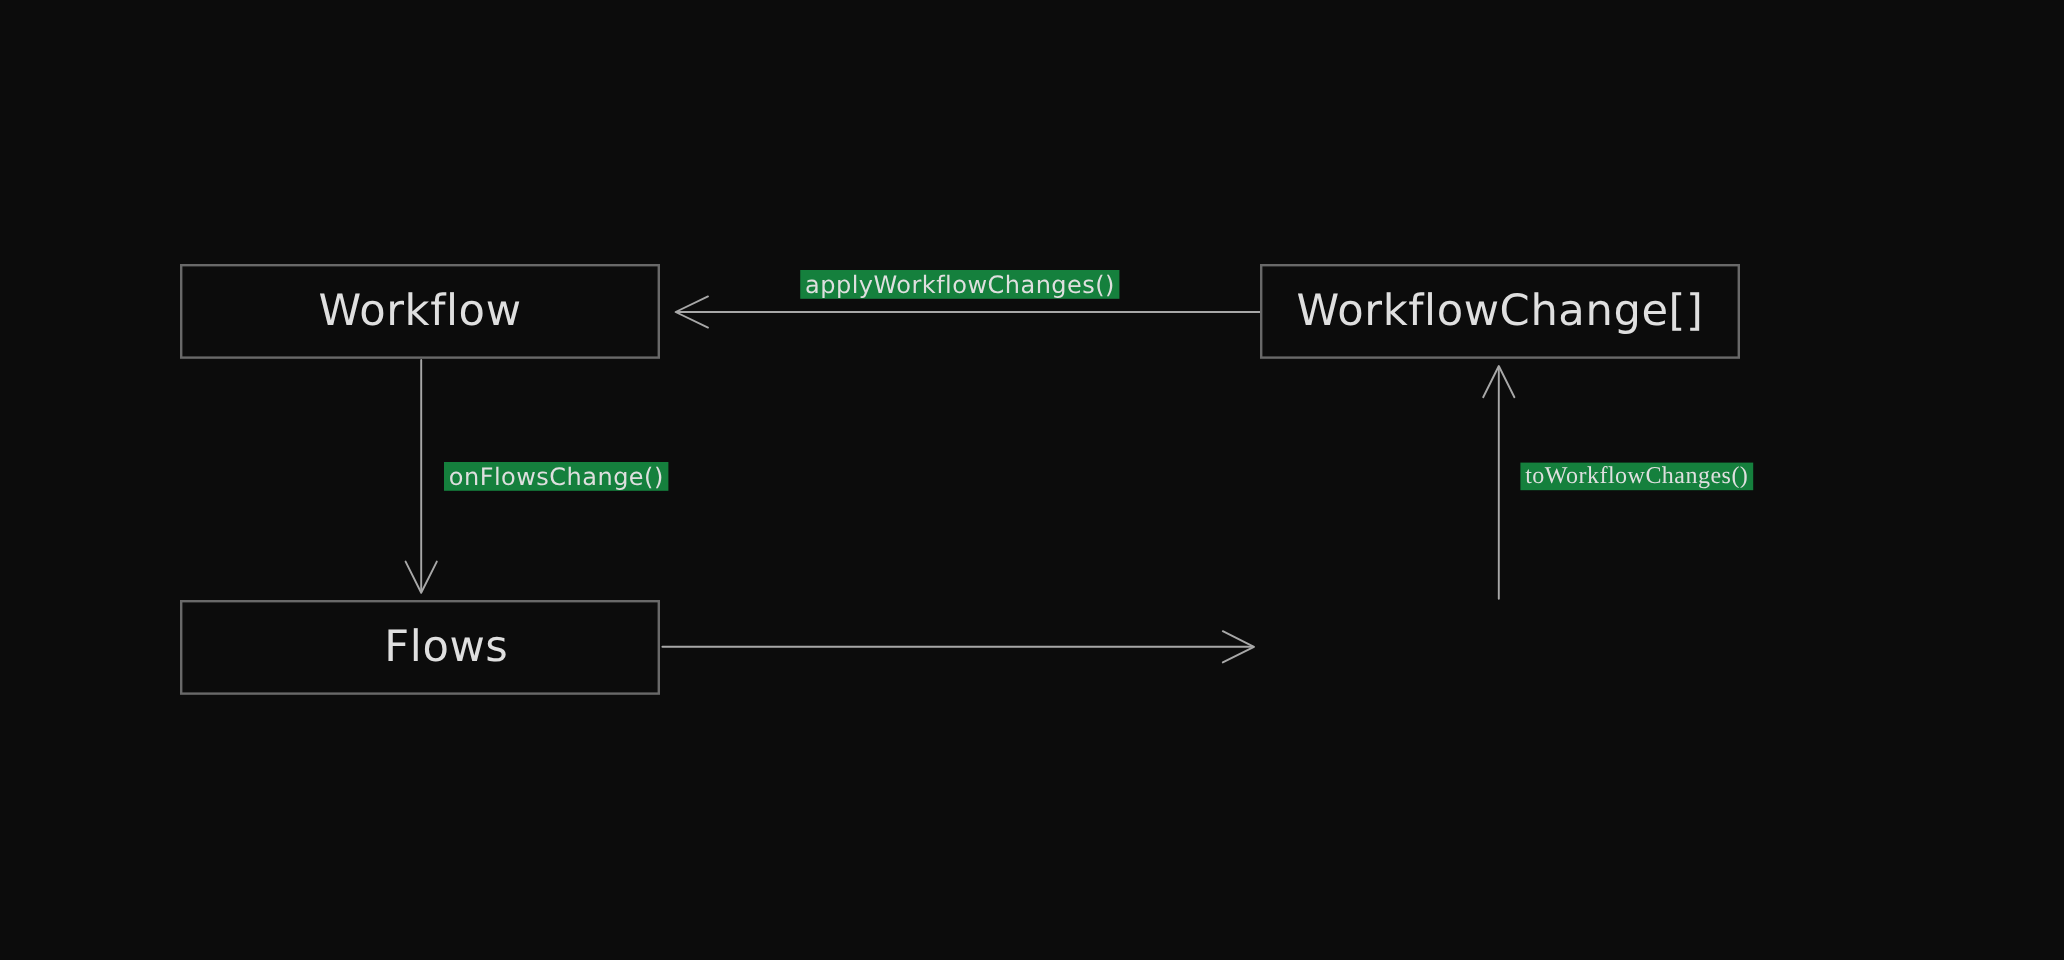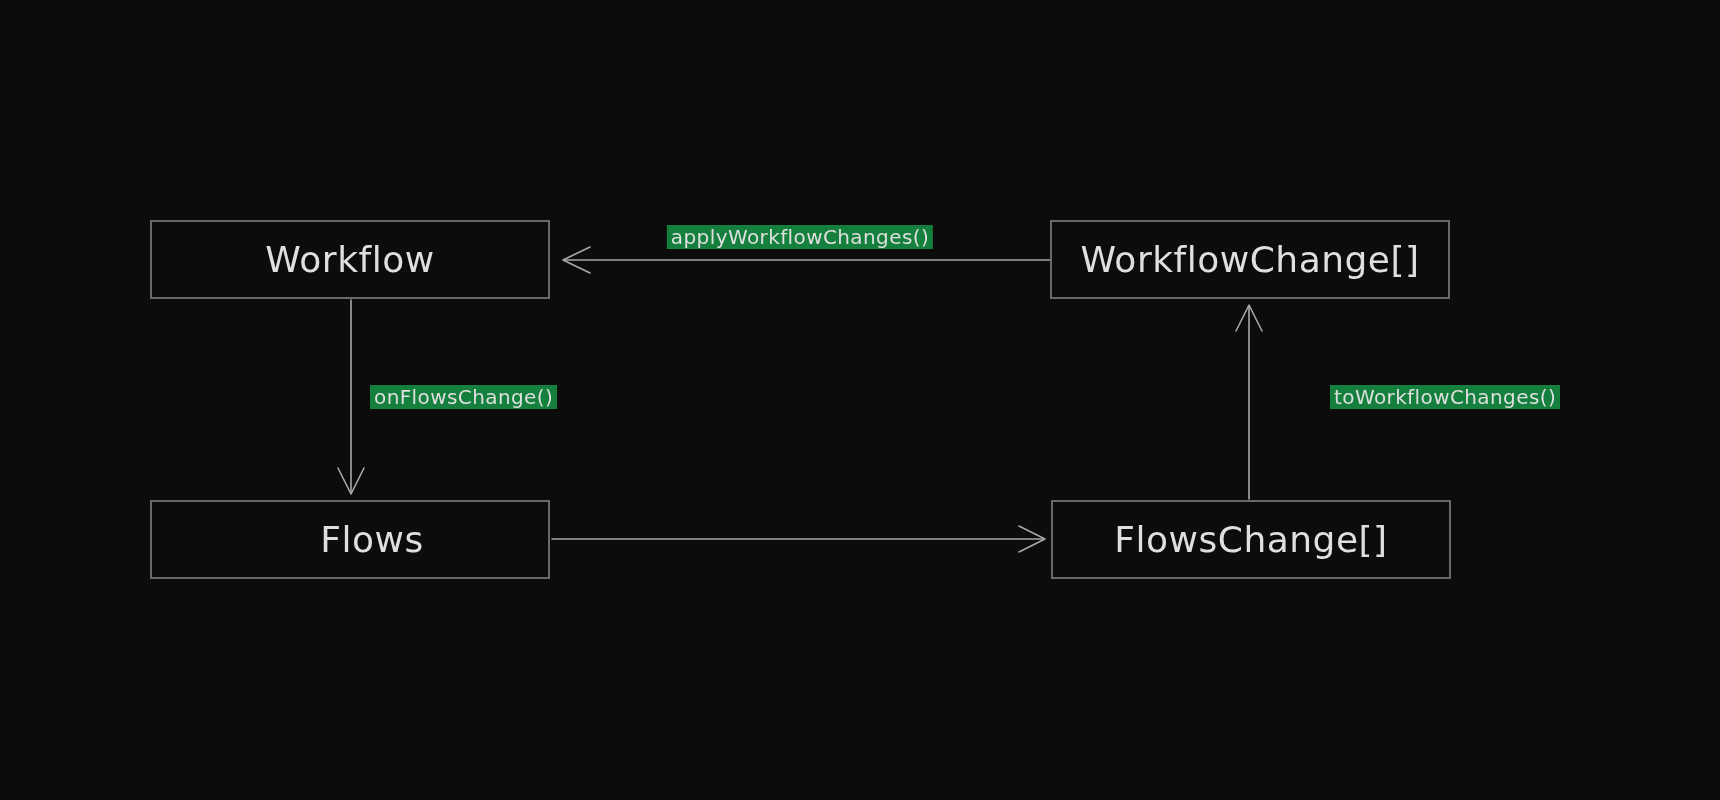--- a/index.html
+++ b/index.html
@@ -56,21 +56,21 @@
     white-space: nowrap;
     background: #15803d;
     padding: 0 4px;
   }
   .edge-label.centered { transform: translate(-50%, -50%); }
   .edge-label.side     { transform: translateY(-50%); }
 
   .label-apply   { left: 800px;  top: 237px; }
   .label-view    { left: 370px;  top: 397px; }
   .label-onflows { left: 798px;  top: 517px; }
-  .label-tochanges { left: 1330px; top: 397px; }
+  .label-tochanges { left: 1267px; top: 397px; font-family: Liberation Serif, serif; }
 </style>
 </head>
 <body>
 
 <div class="canvas">
 
   <svg class="edges" viewBox="0 0 1720 800" aria-hidden="true">
 
     <g>
       <line x1="1050" y1="260" x2="564" y2="260" stroke="#a8a8a8"></line>
@@ -98,23 +98,20 @@
   </div>
 
   <div class="node node-workflow-change">
     <span>WorkflowChange[]</span>
   </div>
 
   <div class="node node-flows">
     <span>Flows</span>
   </div>
 
-  <div class="node node-flows-change">
-    <span>FlowsChange[]</span>
-  </div>
 
   <div class="edge-label centered label-apply">applyWorkflowChanges()</div>
 
   <div class="edge-label side label-view">onFlowsChange()</div>
 
 
   <div class="edge-label side label-tochanges">toWorkflowChanges()</div>
 
 </div>
 

